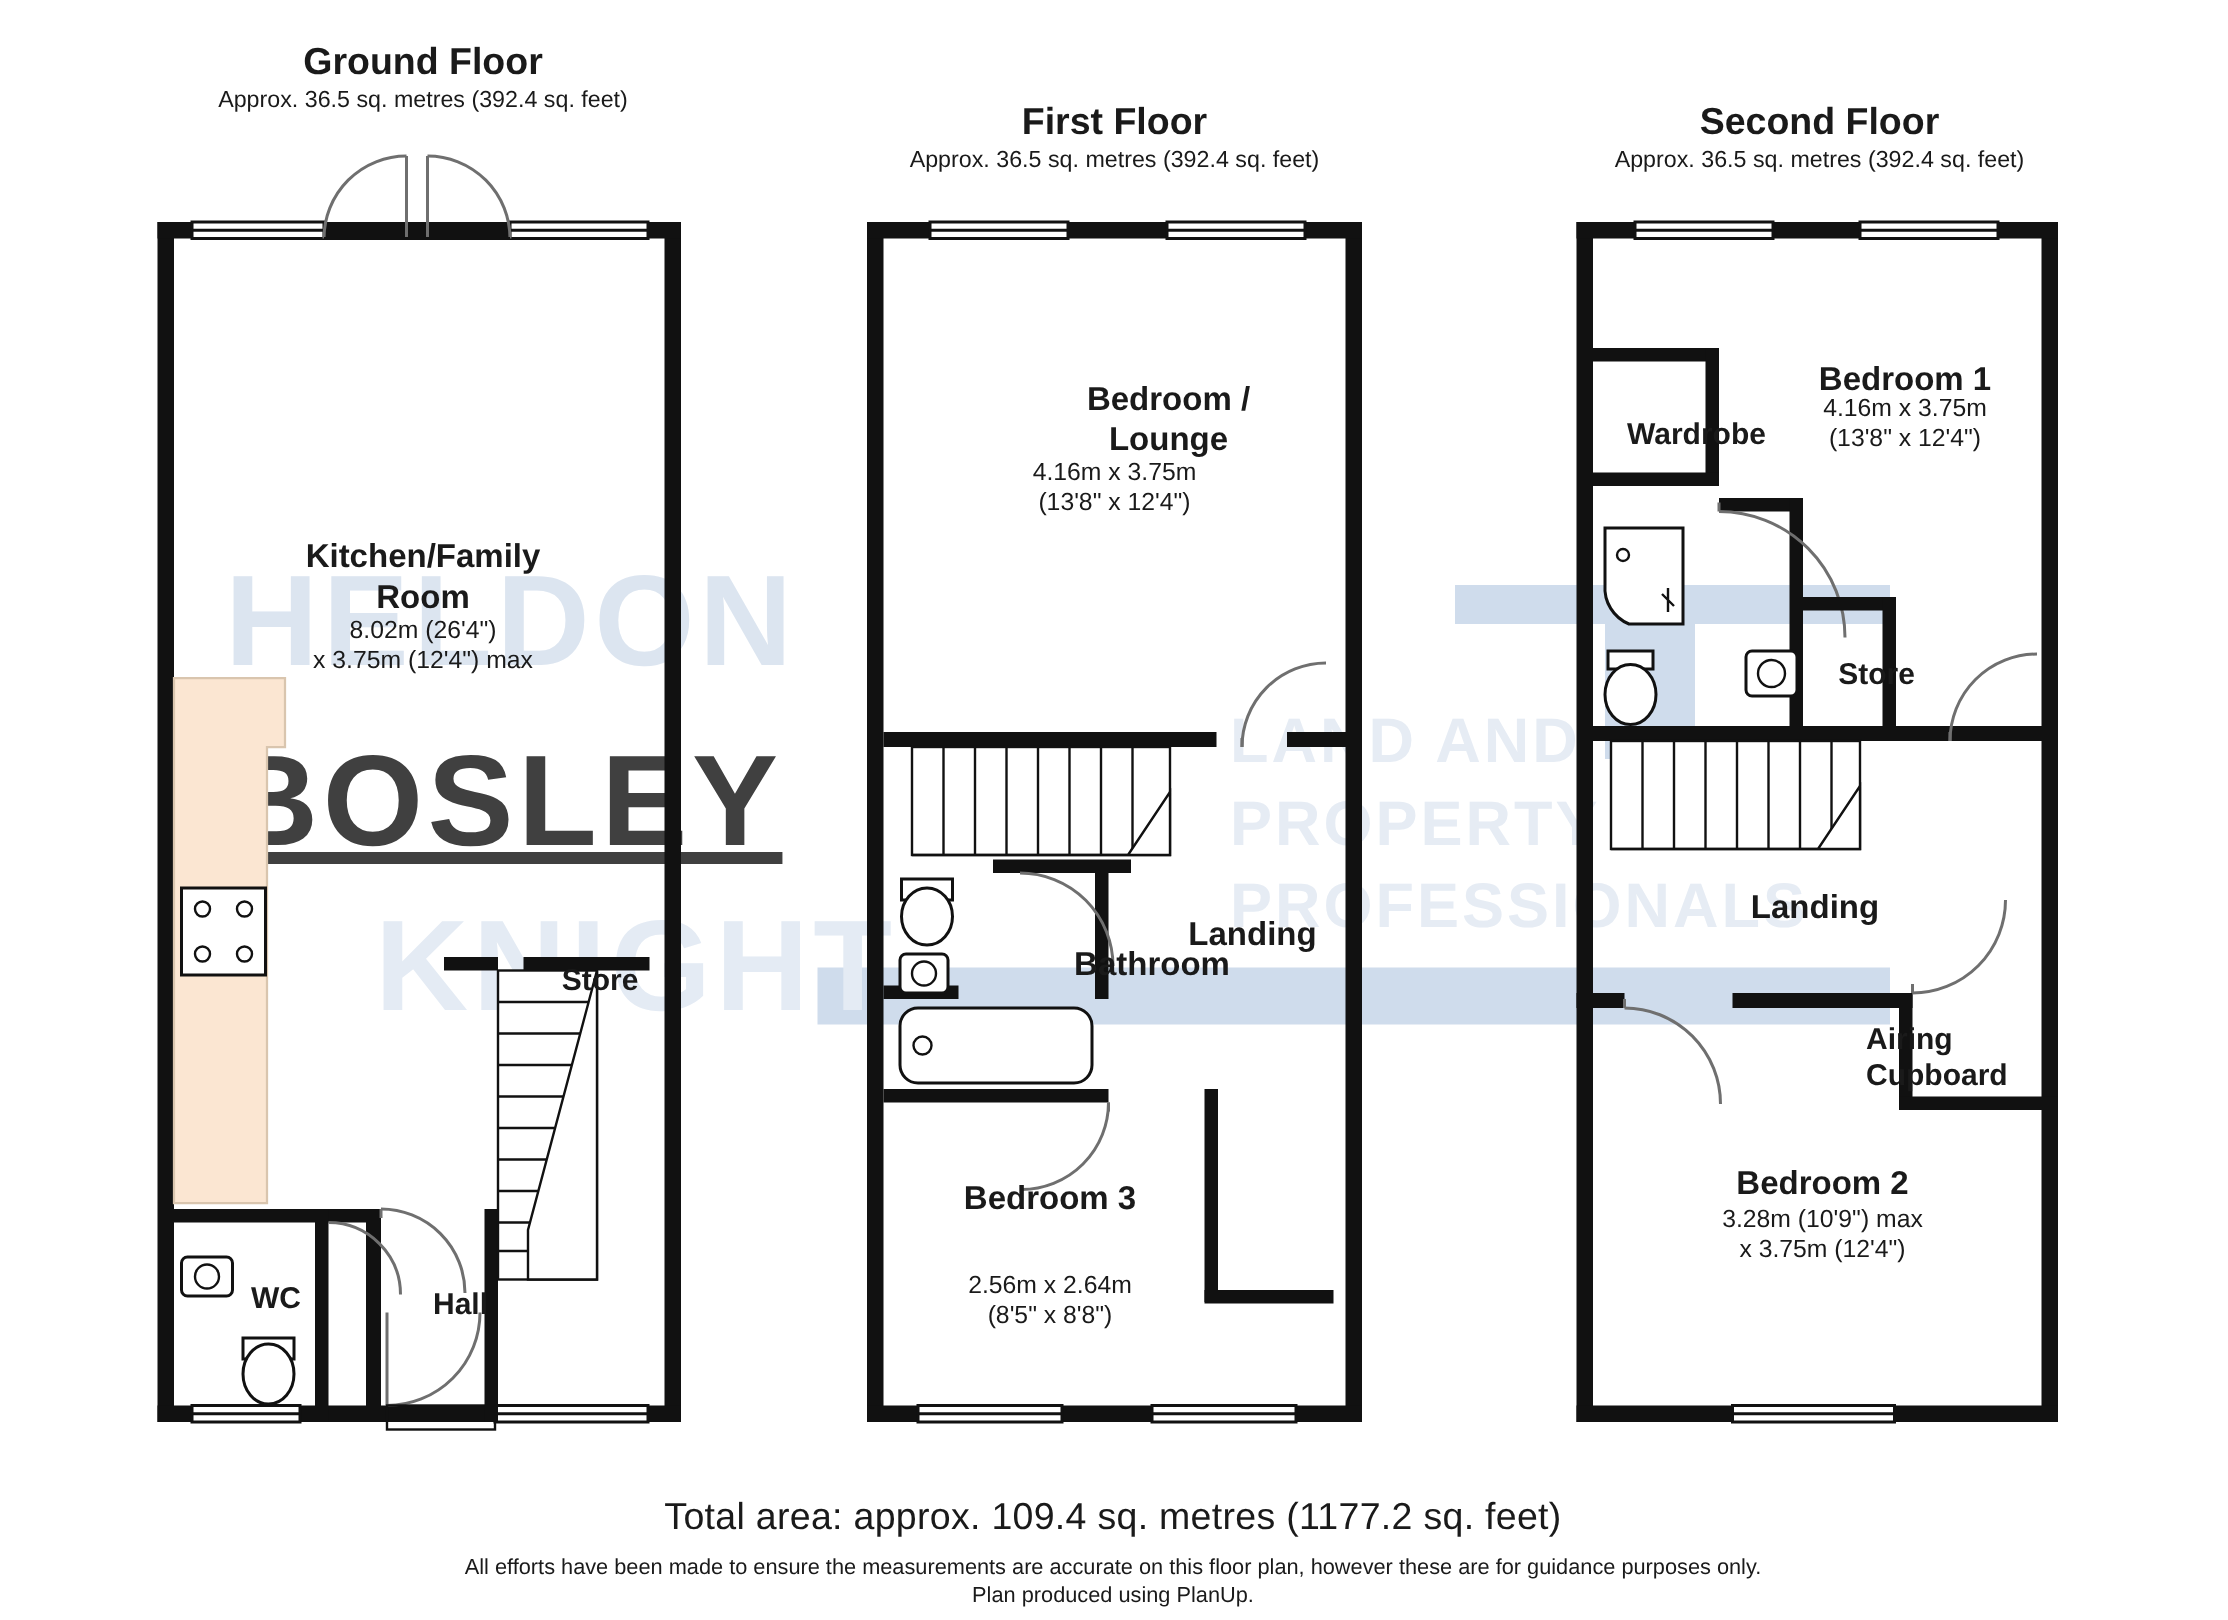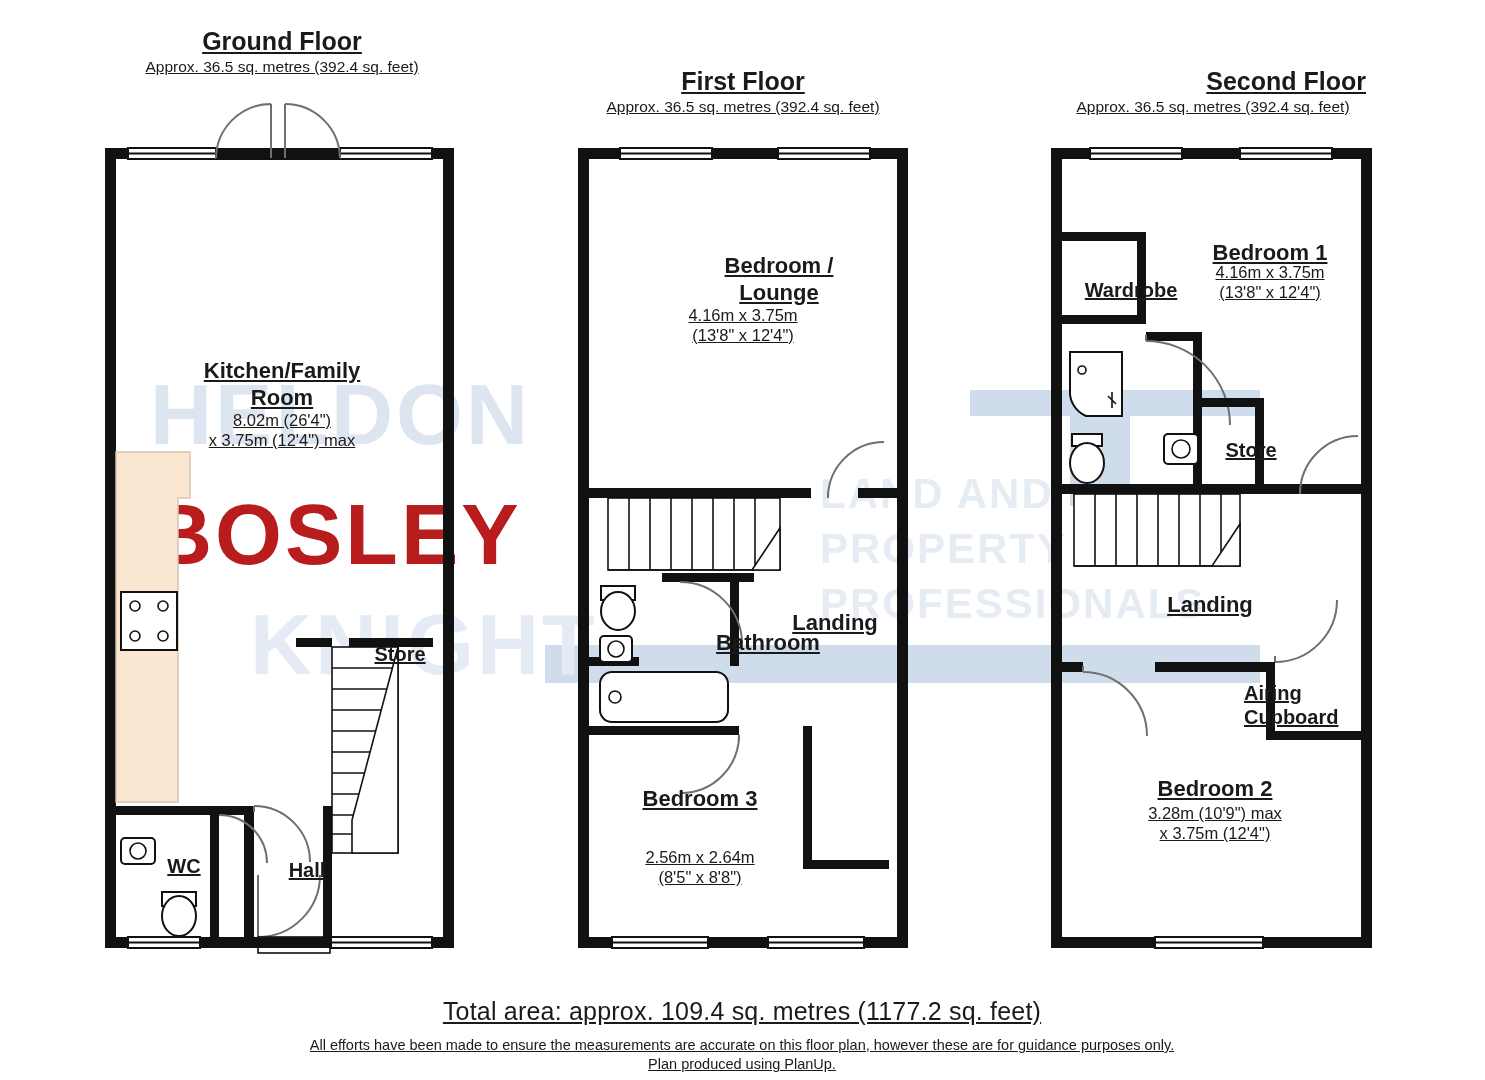--- a/index.html
+++ b/index.html
@@ -38,21 +38,22 @@
     white-space: nowrap;
   }
   .wm-heldon {
     left: 0px; top: -10px;
     font-size: 86px;
     color: #dce5f0;
   }
   .wm-bosley {
     left: 0px; top: 110px;
     font-size: 86px;
-    color: #b91c1c;
+    color: #404040;
+    text-decoration: underline;
   }
   .wm-knight {
     left: 100px; top: 220px;
     font-size: 86px;
     color: #e4ebf4;
   }
   .wm-sub1 {
     left: 670px; top: 95px;
     font-size: 42px;
     letter-spacing: 2px;
@@ -84,21 +85,20 @@
     left: 0; top: 0;
     z-index: 2;
   }
   
   .lbl {
     position: absolute;
     z-index: 3;
     text-align: center;
     line-height: 1.22;
     white-space: pre;
-    text-decoration: underline;
   }
   .floor-title {
     font-size: 25px;
     font-weight: bold;
   }
   .floor-sub {
     font-size: 15.5px;
     font-weight: normal;
   }
   .room-name {
@@ -336,21 +336,21 @@
       <line class="door" x1="1275" y1="662" x2="1275" y2="656"></line>
     </g>
   </svg>
 
   <div class="lbl floor-title" style="left:119px; top:26px; width:326px;">Ground Floor</div>
   <div class="lbl floor-sub" style="left:99px; top:58px; width:366px;">Approx. 36.5 sq. metres (392.4 sq. feet)</div>
 
   <div class="lbl floor-title" style="left:590px; top:66px; width:306px;">First Floor</div>
   <div class="lbl floor-sub" style="left:560px; top:98px; width:366px;">Approx. 36.5 sq. metres (392.4 sq. feet)</div>
 
-  <div class="lbl floor-title" style="left:1060px; top:66px; width:306px;text-align:right;">Second Floor</div>
+  <div class="lbl floor-title" style="left:1060px; top:66px; width:306px;">Second Floor</div>
   <div class="lbl floor-sub" style="left:1030px; top:98px; width:366px;">Approx. 36.5 sq. metres (392.4 sq. feet)</div>
 
   <div class="lbl room-name" style="left:142px; top:358px; width:280px;">Kitchen/Family
 Room</div>
   <div class="lbl room-dim" style="left:142px; top:410px; width:280px;">8.02m (26'4")
 x 3.75m (12'4") max</div>
 
   <div class="lbl room-name-sm" style="left:330px; top:642px; width:140px;">Store</div>
 
   <div class="lbl room-name-sm" style="left:128px; top:854px; width:112px;">WC</div>

